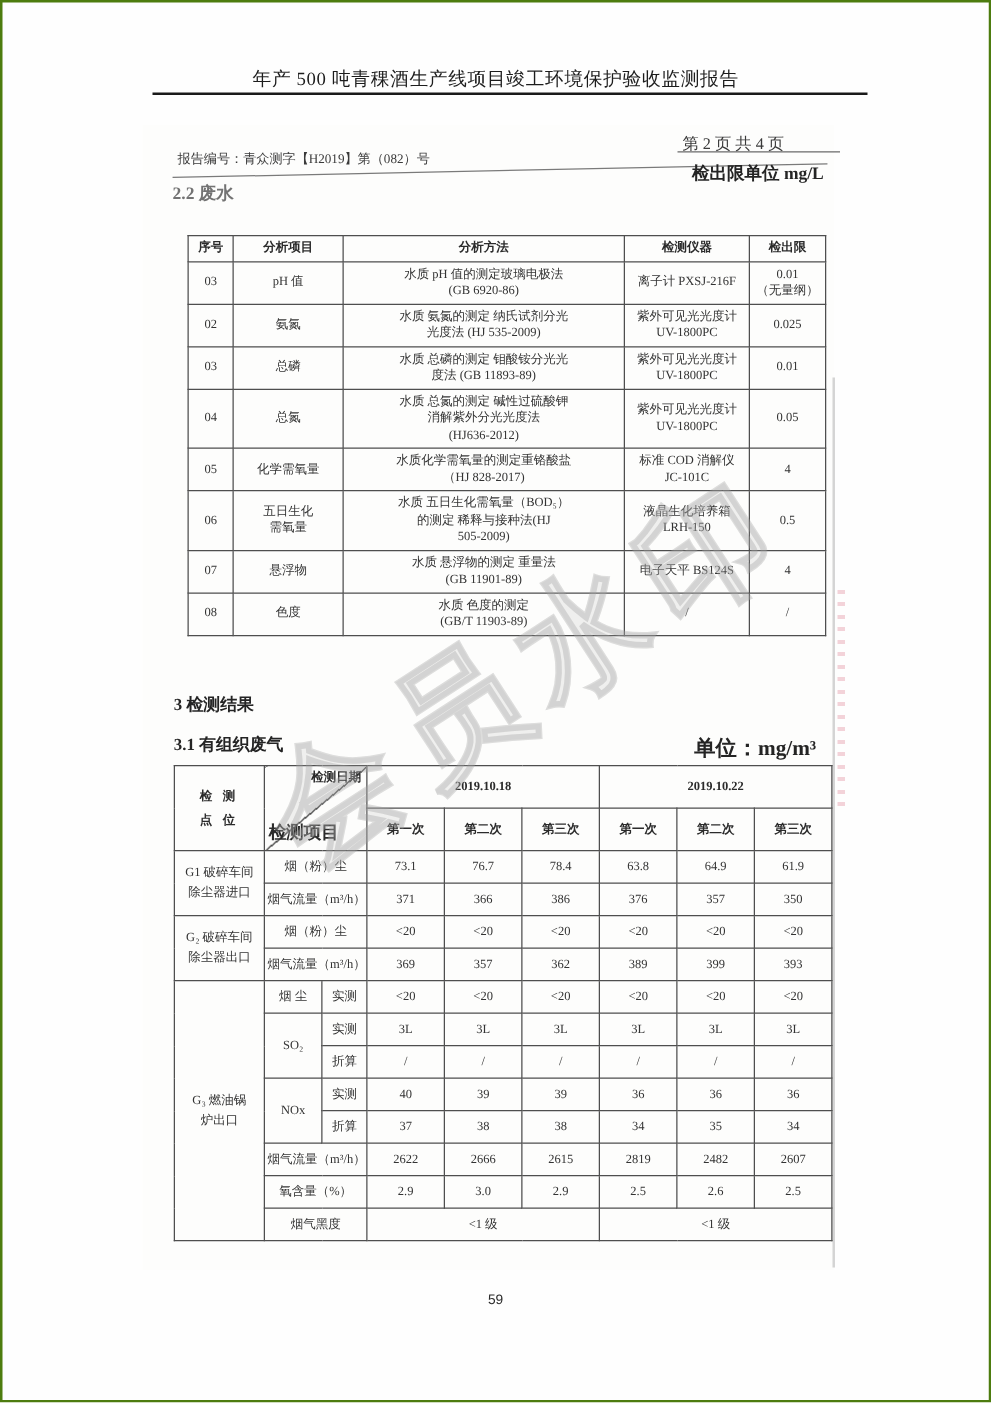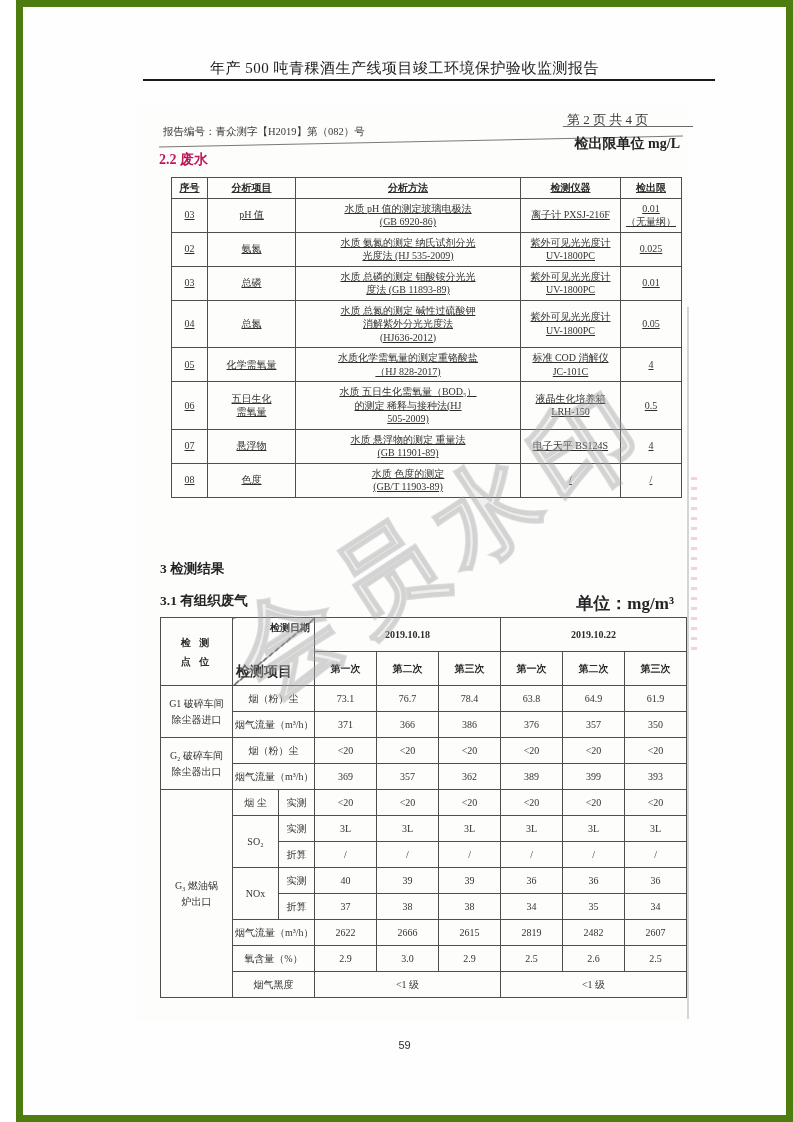--- a/index.html
+++ b/index.html
@@ -5,23 +5,22 @@
   * { box-sizing: border-box; margin: 0; padding: 0; }
   html,body { width: 793px; height: 1122px; background: #ffffff; }
   body {
     position: relative;
     font-family: "Liberation Serif", "DejaVu Serif", serif;
     color: #2e2e2e;
     overflow: hidden;
   }
   .page {
     position: absolute; inset: 0;
-    border: 7px solid #4d7c0f;
+    border: 2px solid #4d7c0f;
     background: #fefefe;
-    margin-left: 16px;
   }
   
   .doc-title {
     position: absolute; top: 52px; left: 0; right: 0;
     text-align: center; font-size: 15px; color: #1d1d1d;
     letter-spacing: 0.5px; white-space: pre-line;
   }
   .title-rule {
     position: absolute; top: 72px; left: 120px; width: 572px;
     border-top: 2px solid #1a1a1a;
@@ -35,34 +34,34 @@
     position: absolute; left: 664px; top: 300px; width: 2px; height: 712px;
     background: rgba(90,90,90,0.25);
   }
   .report-no { position: absolute; left: 28px; top: 20px; font-size: 10.5px; color: #3a3a3a; }
   .page-indicator { position: absolute; left: 432px; top: 6px; font-size: 13px; color: #3a3a3a; }
   .indicator-rule { position: absolute; left: 428px; top: 21px; width: 130px; border-top: 1px solid #6a6a6a; }
   .sweep-rule {
     position: absolute; left: 24px; top: 36px; width: 524px;
     border-top: 1px solid #7a7a7a; transform: rotate(-1.2deg);
   }
-  .ww-heading { position: absolute; left: 24px; top: 46px; font-size: 14px; font-weight: bold; color: #be185d; }
+  .ww-heading { position: absolute; left: 24px; top: 46px; font-size: 14px; font-weight: bold; color: #737373; }
   .ww-unit { position: absolute; right: 8px; top: 30px; font-size: 14px; font-weight: bold; color: #242424; }
   
   table { border-collapse: collapse; table-layout: fixed; }
   td, th {
     border: 1px solid #4e4e4e;
     text-align: center; vertical-align: middle;
     white-space: pre-line; line-height: 1.35;
     font-size: 10px; color: #333; font-weight: normal;
     padding: 3px 2px;
   }
   th { font-weight: bold; color: #2b2b2b; }
   
-  .t1 { position: absolute; left: 36px; top: 72px; width: 510px; text-decoration: underline; }
+  .t1 { position: absolute; left: 36px; top: 88px; width: 510px; }
   .t1 th { height: 20px; }
   .t1 td { height: 34px; }
   
   .t2 { position: absolute; left: 25px; top: 512px; width: 524px; }
   .t2 td { height: 26px; }
   .t2 .lbl { white-space: pre-line; line-height: 1.6; }
   .t2 .item { white-space: nowrap; overflow: hidden; }
   .corner-left { line-height: 1.9; letter-spacing: 3px; height: 68px; }
   .corner {
     position: relative; padding: 0;

